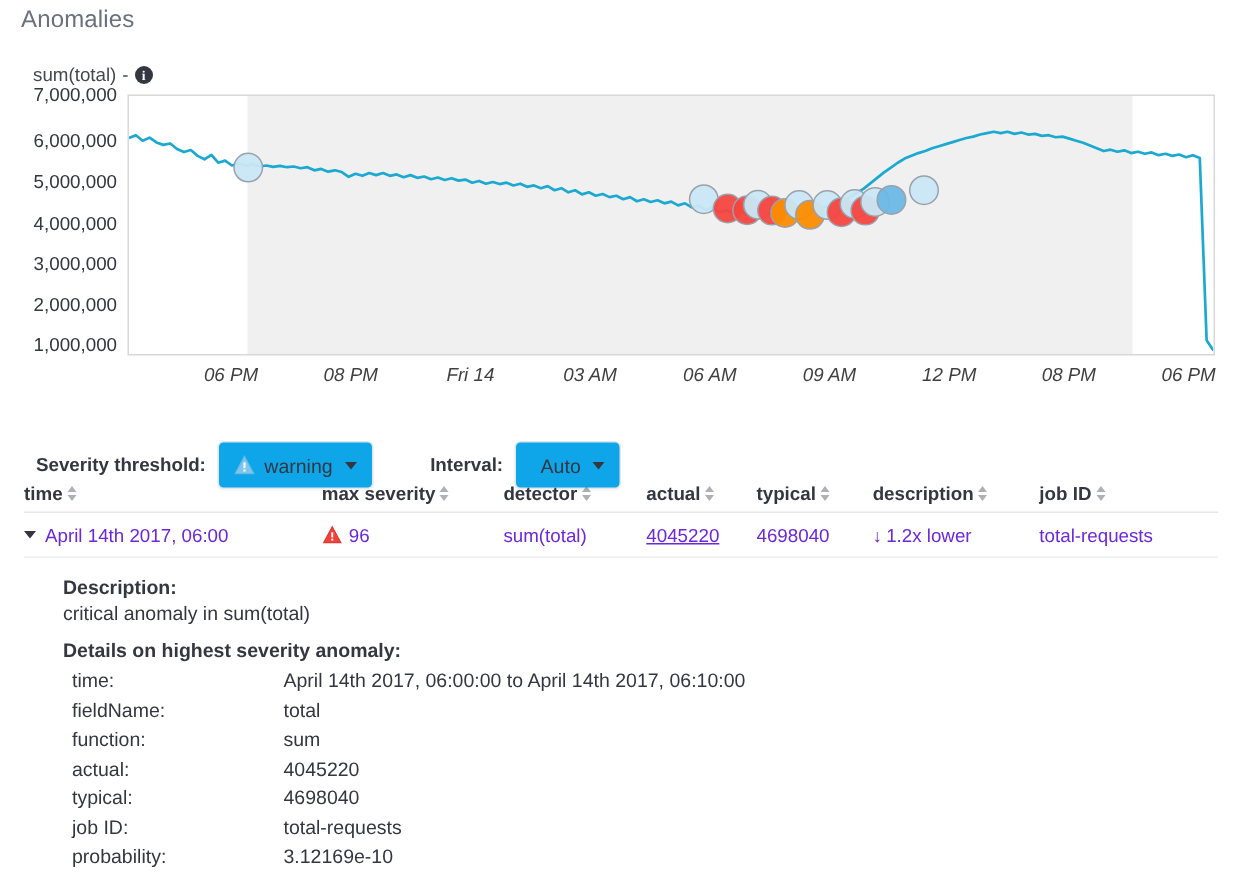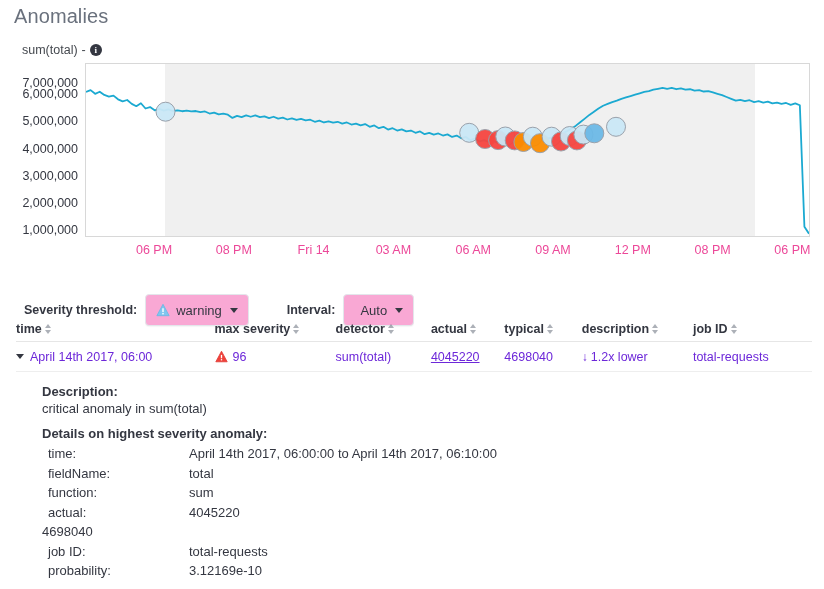--- a/index.html
+++ b/index.html
@@ -9,21 +9,21 @@
     background: #ffffff;
     font-family: "Liberation Sans", sans-serif;
     color: #343741;
     overflow: hidden;
   }
   .page { position: relative; width: 824px; height: 589px; }
 
   
   .panel-title {
     position: absolute; left: 14px; top: 5px;
-    font-size: 20px; font-weight: 400; color: #6a717d;
+    font-size: 16px; font-weight: 400; color: #6a717d;
     letter-spacing: .1px;
   }
 
   
   .chart-wrap { position: absolute; left: 0; top: 38px; width: 824px; height: 232px; }
   .y-axis-title {
     position: absolute; left: 22px; top: 5px;
     font-size: 12.5px; color: #45494f; display: flex; align-items: center; gap: 4px;
   }
   .info-icon {
@@ -40,34 +40,34 @@
     position: absolute; top: 0; bottom: 0;
     background: #f0f0f0;
   }
   .ylabels { position: absolute; left: 0; top: 25px; width: 78px; height: 174px; }
   .ylabel {
     position: absolute; right: 0; font-size: 12.5px; color: #343741;
     text-align: right; transform: translateY(-50%); white-space: nowrap;
   }
   .xlabels { position: absolute; left: 0; top: 205px; width: 824px; height: 22px; }
   .xlabel {
-    position: absolute; font-size: 12.5px; color: #ec4899;
-    transform: translateX(-50%); white-space: nowrap;
+    position: absolute; font-size: 12.5px; color: #404040;
+    transform: translateX(-50%); white-space: nowrap; font-style: italic;
   }
 
   
   .controls {
     position: absolute; left: 0; top: 292px; width: 824px; height: 36px;
     display: flex; align-items: center; padding-left: 24px; gap: 8px;
   }
   .ctrl-label { font-size: 12.5px; font-weight: bold; color: #343741; }
   .dropdown {
     display: inline-flex; align-items: center; gap: 6px;
     height: 32px; padding: 0 10px;
-    border: 1px solid #e3e6eb; border-radius: 4px; background: #f9a8d4;
+    border: 1px solid #e3e6eb; border-radius: 4px; background: #0ea5e9;
     box-shadow: 0 1px 1px rgba(0,0,0,.04);
     font-size: 13px; color: #343741; cursor: pointer;
   }
   .dd-caret {
     width: 0; height: 0; border-left: 4px solid transparent;
     border-right: 4px solid transparent; border-top: 5px solid #343741;
     margin-left: 2px;
   }
   .sev-tri { display: inline-block; width: 14px; height: 14px; }
   .gap-lg { width: 22px; display: inline-block; }
@@ -123,21 +123,21 @@
 
   <div class="chart-wrap">
 
     <div class="y-axis-title">
       <span>sum(total)</span>
       <span>-</span>
       <span class="info-icon">i</span>
     </div>
 
     <div class="ylabels">
-        <div class="ylabel" style="top: 20px;">7,000,000</div>
+        <div class="ylabel" style="top: 0;">7,000,000</div>
         <div class="ylabel" style="top: 31.2px;">6,000,000</div>
         <div class="ylabel" style="top: 58.4px;">5,000,000</div>
         <div class="ylabel" style="top: 85.6px;">4,000,000</div>
         <div class="ylabel" style="top: 112.8px;">3,000,000</div>
         <div class="ylabel" style="top: 140px;">2,000,000</div>
         <div class="ylabel" style="top: 167.2px;">1,000,000</div>
       </div>
 
     <div class="plot">
       <div class="band" style="left:79px; right:54px;"></div>
@@ -285,20 +285,21 @@
         </div>
         <div class="kv">
           <div class="k">function:</div>
           <div class="v">sum</div>
         </div>
         <div class="kv">
           <div class="k">actual:</div>
           <div class="v">4045220</div>
         </div>
         <div class="kv">
+          <div class="k">typical:</div>
           <div class="v">4698040</div>
         </div>
         <div class="kv">
           <div class="k">job ID:</div>
           <div class="v">total-requests</div>
         </div>
         <div class="kv">
           <div class="k">probability:</div>
           <div class="v">3.12169e-10</div>
         </div>

